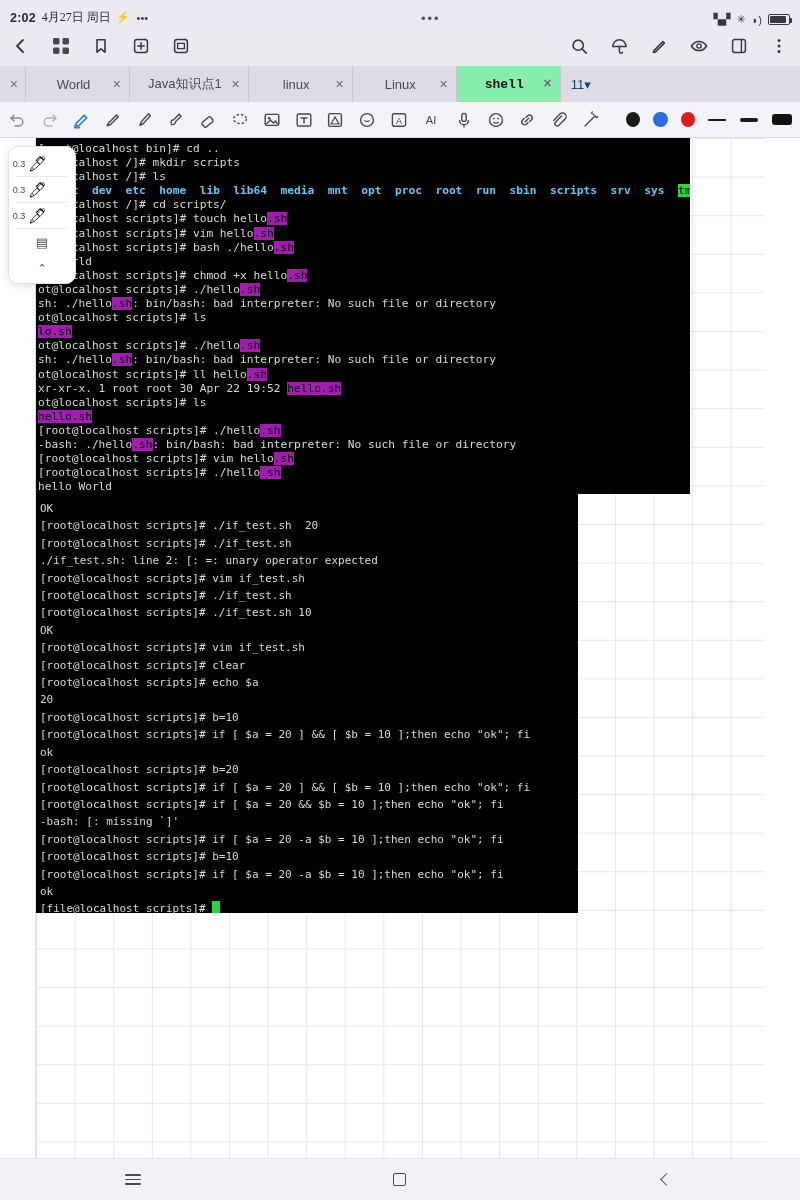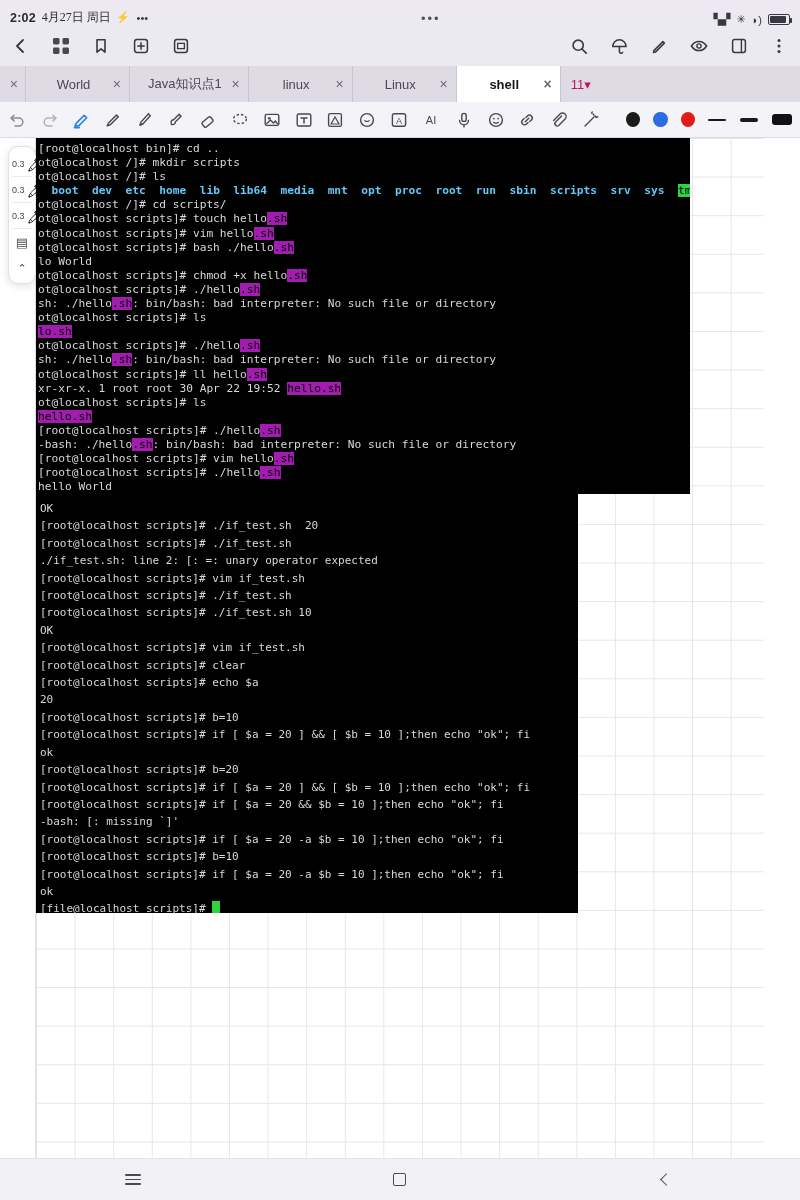--- a/index.html
+++ b/index.html
@@ -43,26 +43,26 @@
   .tabstrip {
     height: 36px; background: #dedbe4; display: flex; align-items: stretch;
     font-size: 13px; color: #3c3946;
   }
   .tab {
     position: relative; display: flex; align-items: center; justify-content: center;
     min-width: 104px; padding: 0 26px 0 18px; border-right: 1px solid #c9c5d2;
     color: #4a4753; white-space: nowrap;
   }
   .tab.first { min-width: 26px; padding: 0 8px; }
-  .tab.active { background: #ffffff; color: #16151a; font-weight: 600; }
+  .tab.active { background: #86efac; color: #16151a; font-weight: 600; font-family: Liberation Mono, monospace; }
   .tab .x {
     position: absolute; right: 8px; top: 50%; transform: translateY(-50%);
     font-size: 14px; color: #6d6a76; line-height: 1;
   }
-  .tab-count { display:flex; align-items:center; padding: 0 10px; font-size: 13px; color: #be185d; justify-content: center; }
+  .tab-count { display:flex; align-items:center; padding: 0 10px; font-size: 13px; color: #0c4a6e; justify-content: center; }
 
   
   .drawbar {
     height: 36px; background: #f4f3f7; display: flex; align-items: center;
     padding: 0 8px; gap: 13px; border-bottom: 1px solid #ddd9e4;
   }
   .dbtn { width: 20px; height: 20px; display: flex; align-items: center; justify-content: center; color: #3d3a45; }
   .dbtn.active { color: #2b7fe0; }
   .swatch { width: 15px; height: 15px; border-radius: 50%; }
   .pen-line { height: 3px; border-radius: 2px; background: #1a1a1a; }
@@ -75,21 +75,21 @@
     background-image:
       linear-gradient(to right, #e6e6ea 1px, transparent 1px),
       linear-gradient(to bottom, #e6e6ea 1px, transparent 1px);
     background-size: 38.6px 38.6px;
     background-position: 0 0;
   }
   .grid-left-rule { position: absolute; left: 35px; top: 0; bottom: 0; width: 1px; background: #e0dfe5; }
 
   
   .palette {
-    position: absolute; left: 8px; top: 8px; width: 28px;
+    position: absolute; left: 8px; top: 8px; width: 68px;
     background: #fff; border: 1px solid #e2e0e8; border-radius: 10px;
     box-shadow: 0 2px 8px rgba(0,0,0,.12);
     display: flex; flex-direction: column; align-items: center; padding: 4px 0 2px;
     z-index: 5;
   }
   .palette .row { display: flex; align-items: center; gap: 2px; width: 100%; padding: 5px 3px; }
   .palette .lbl { font-size: 9px; color: #4a4753; width: 14px; text-align: center; }
   .palette .pen { font-size: 15px; line-height: 1; }
   .palette .divider { width: 80%; height: 1px; background: #ebe9ef; }
   .palette .single { padding: 6px 0; font-size: 13px; color: #4b4852; }

